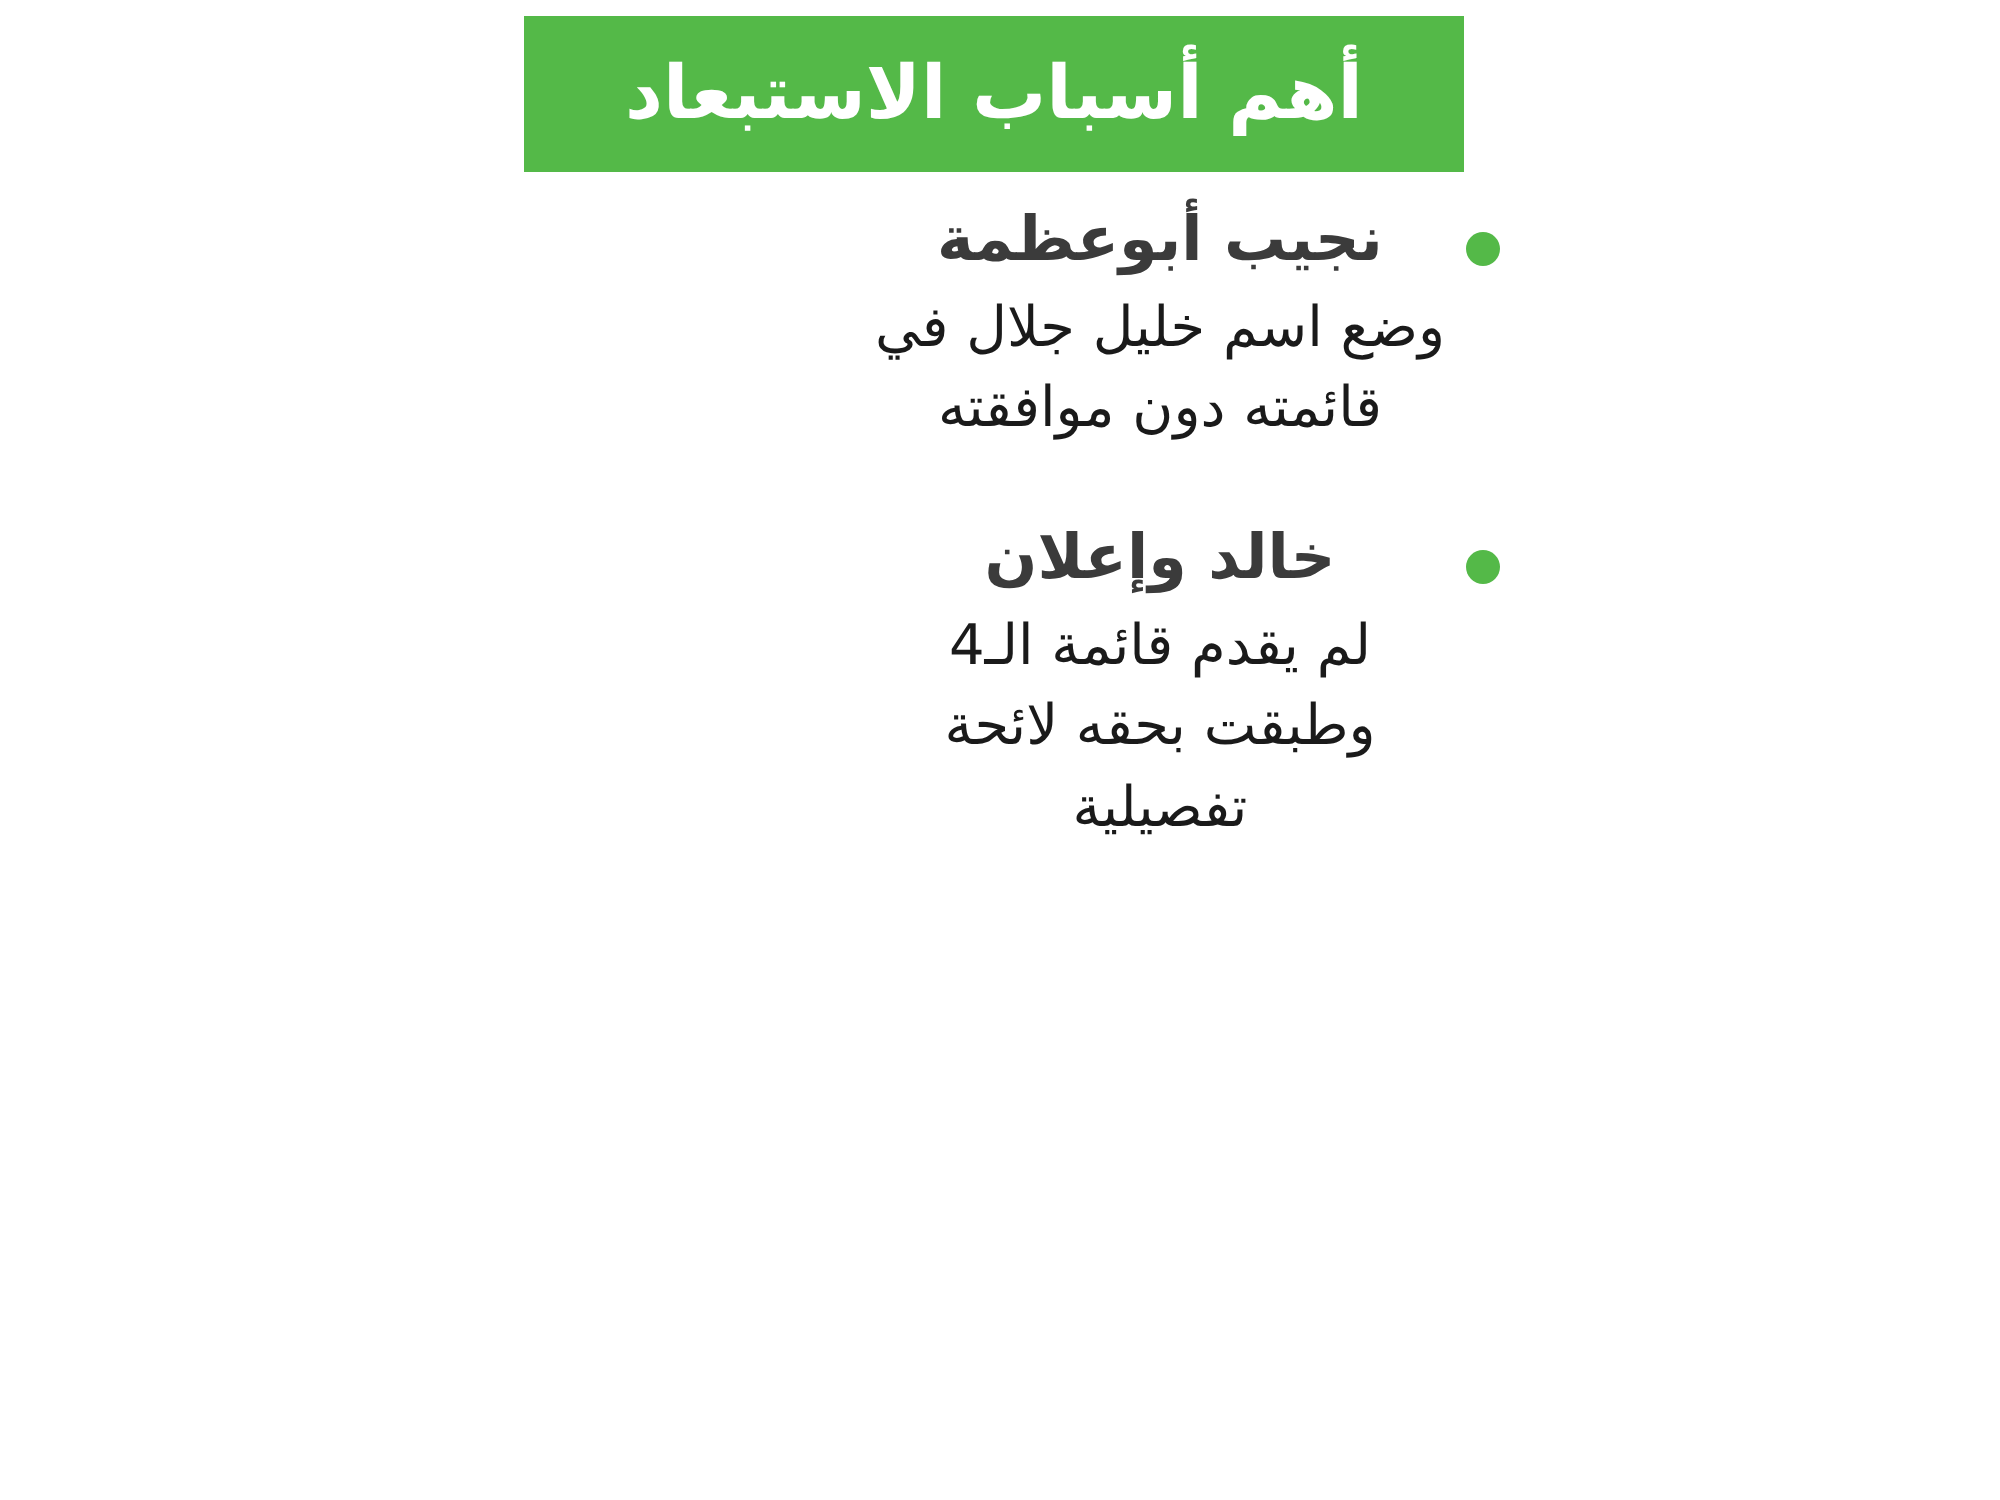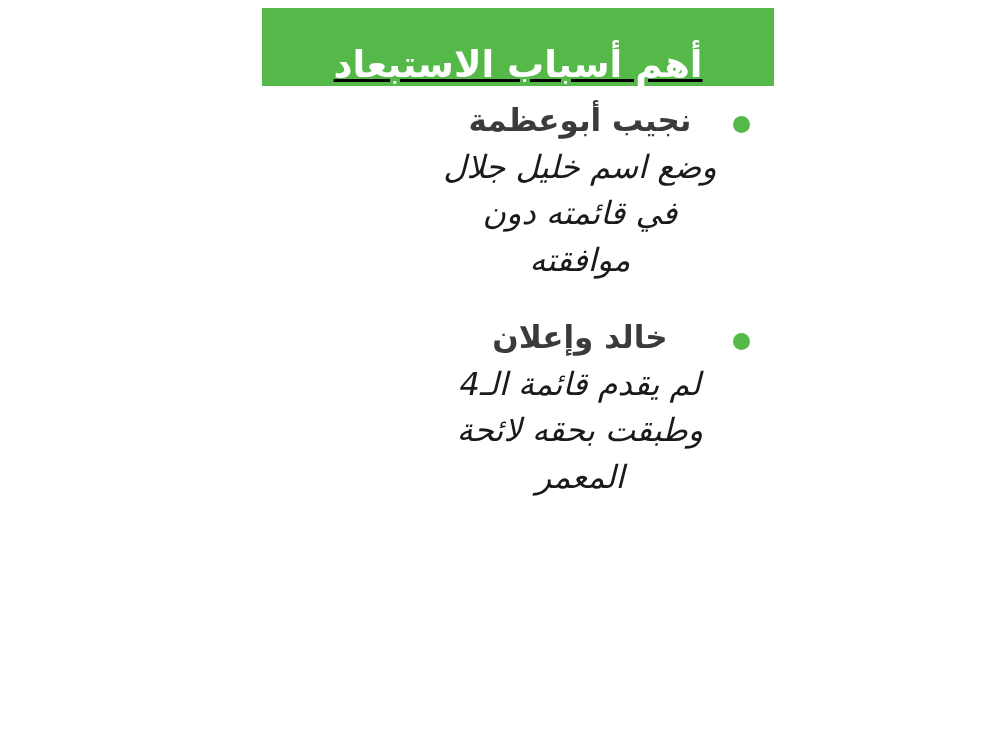--- a/index.html
+++ b/index.html
@@ -20,28 +20,27 @@
     height: 750px;
     background: #ffffff;
     box-sizing: border-box;
   }
 
   
   .header-banner {
     position: absolute;
     top: 8px;
     left: 262px;
-    width: 512px;
+    width: 470px;
     height: 78px;
     background: #54b948;
     display: flex;
-    align-items: flex-end;
+    align-items: center;
     justify-content: center;
     box-sizing: border-box;
-    text-decoration: underline;
   }
   .header-title {
     color: #ffffff;
     font-size: 37px;
     font-weight: bold;
     line-height: 1.1;
     letter-spacing: 0px;
     text-align: center;
     direction: rtl;
     unicode-bidi: isolate;
@@ -87,31 +86,30 @@
     color: #3b3b3b;
     line-height: 1.35;
     margin: 0 0 2px 0;
     direction: rtl;
     unicode-bidi: isolate;
     white-space: nowrap;
   }
 
   .reason-desc {
     display: block;
-    font-size: 32px;
+    font-size: 28px;
     font-weight: normal;
     color: #1a1a1a;
     line-height: 1.45;
     margin: 0;
     direction: rtl;
     unicode-bidi: isolate;
     max-width: 460px;
     margin-right: auto;
     margin-left: auto;
-    font-style: italic;
   }
 </style>
 </head>
 <body>
 
 <div class="infographic">
 
   <div class="header-banner">
     <div class="header-title">أهم أسباب الاستبعاد</div>
   </div>
@@ -120,19 +118,19 @@
 
     <li class="reason-item">
       <span class="bullet-dot"></span>
       <span class="reason-name">نجيب أبوعظمة</span>
       <span class="reason-desc">وضع اسم خليل جلال في قائمته دون موافقته</span>
     </li>
 
     <li class="reason-item">
       <span class="bullet-dot"></span>
       <span class="reason-name">خالد وإعلان</span>
-      <span class="reason-desc">لم يقدم قائمة الـ4 وطبقت بحقه لائحة المعمر</span>
+      <span class="reason-desc">لم يقدم قائمة الـ4 وطبقت بحقه لائحة تفصيلية</span>
     </li>
 
 
   </ul>
 
 </div>
 
 </body></html>

